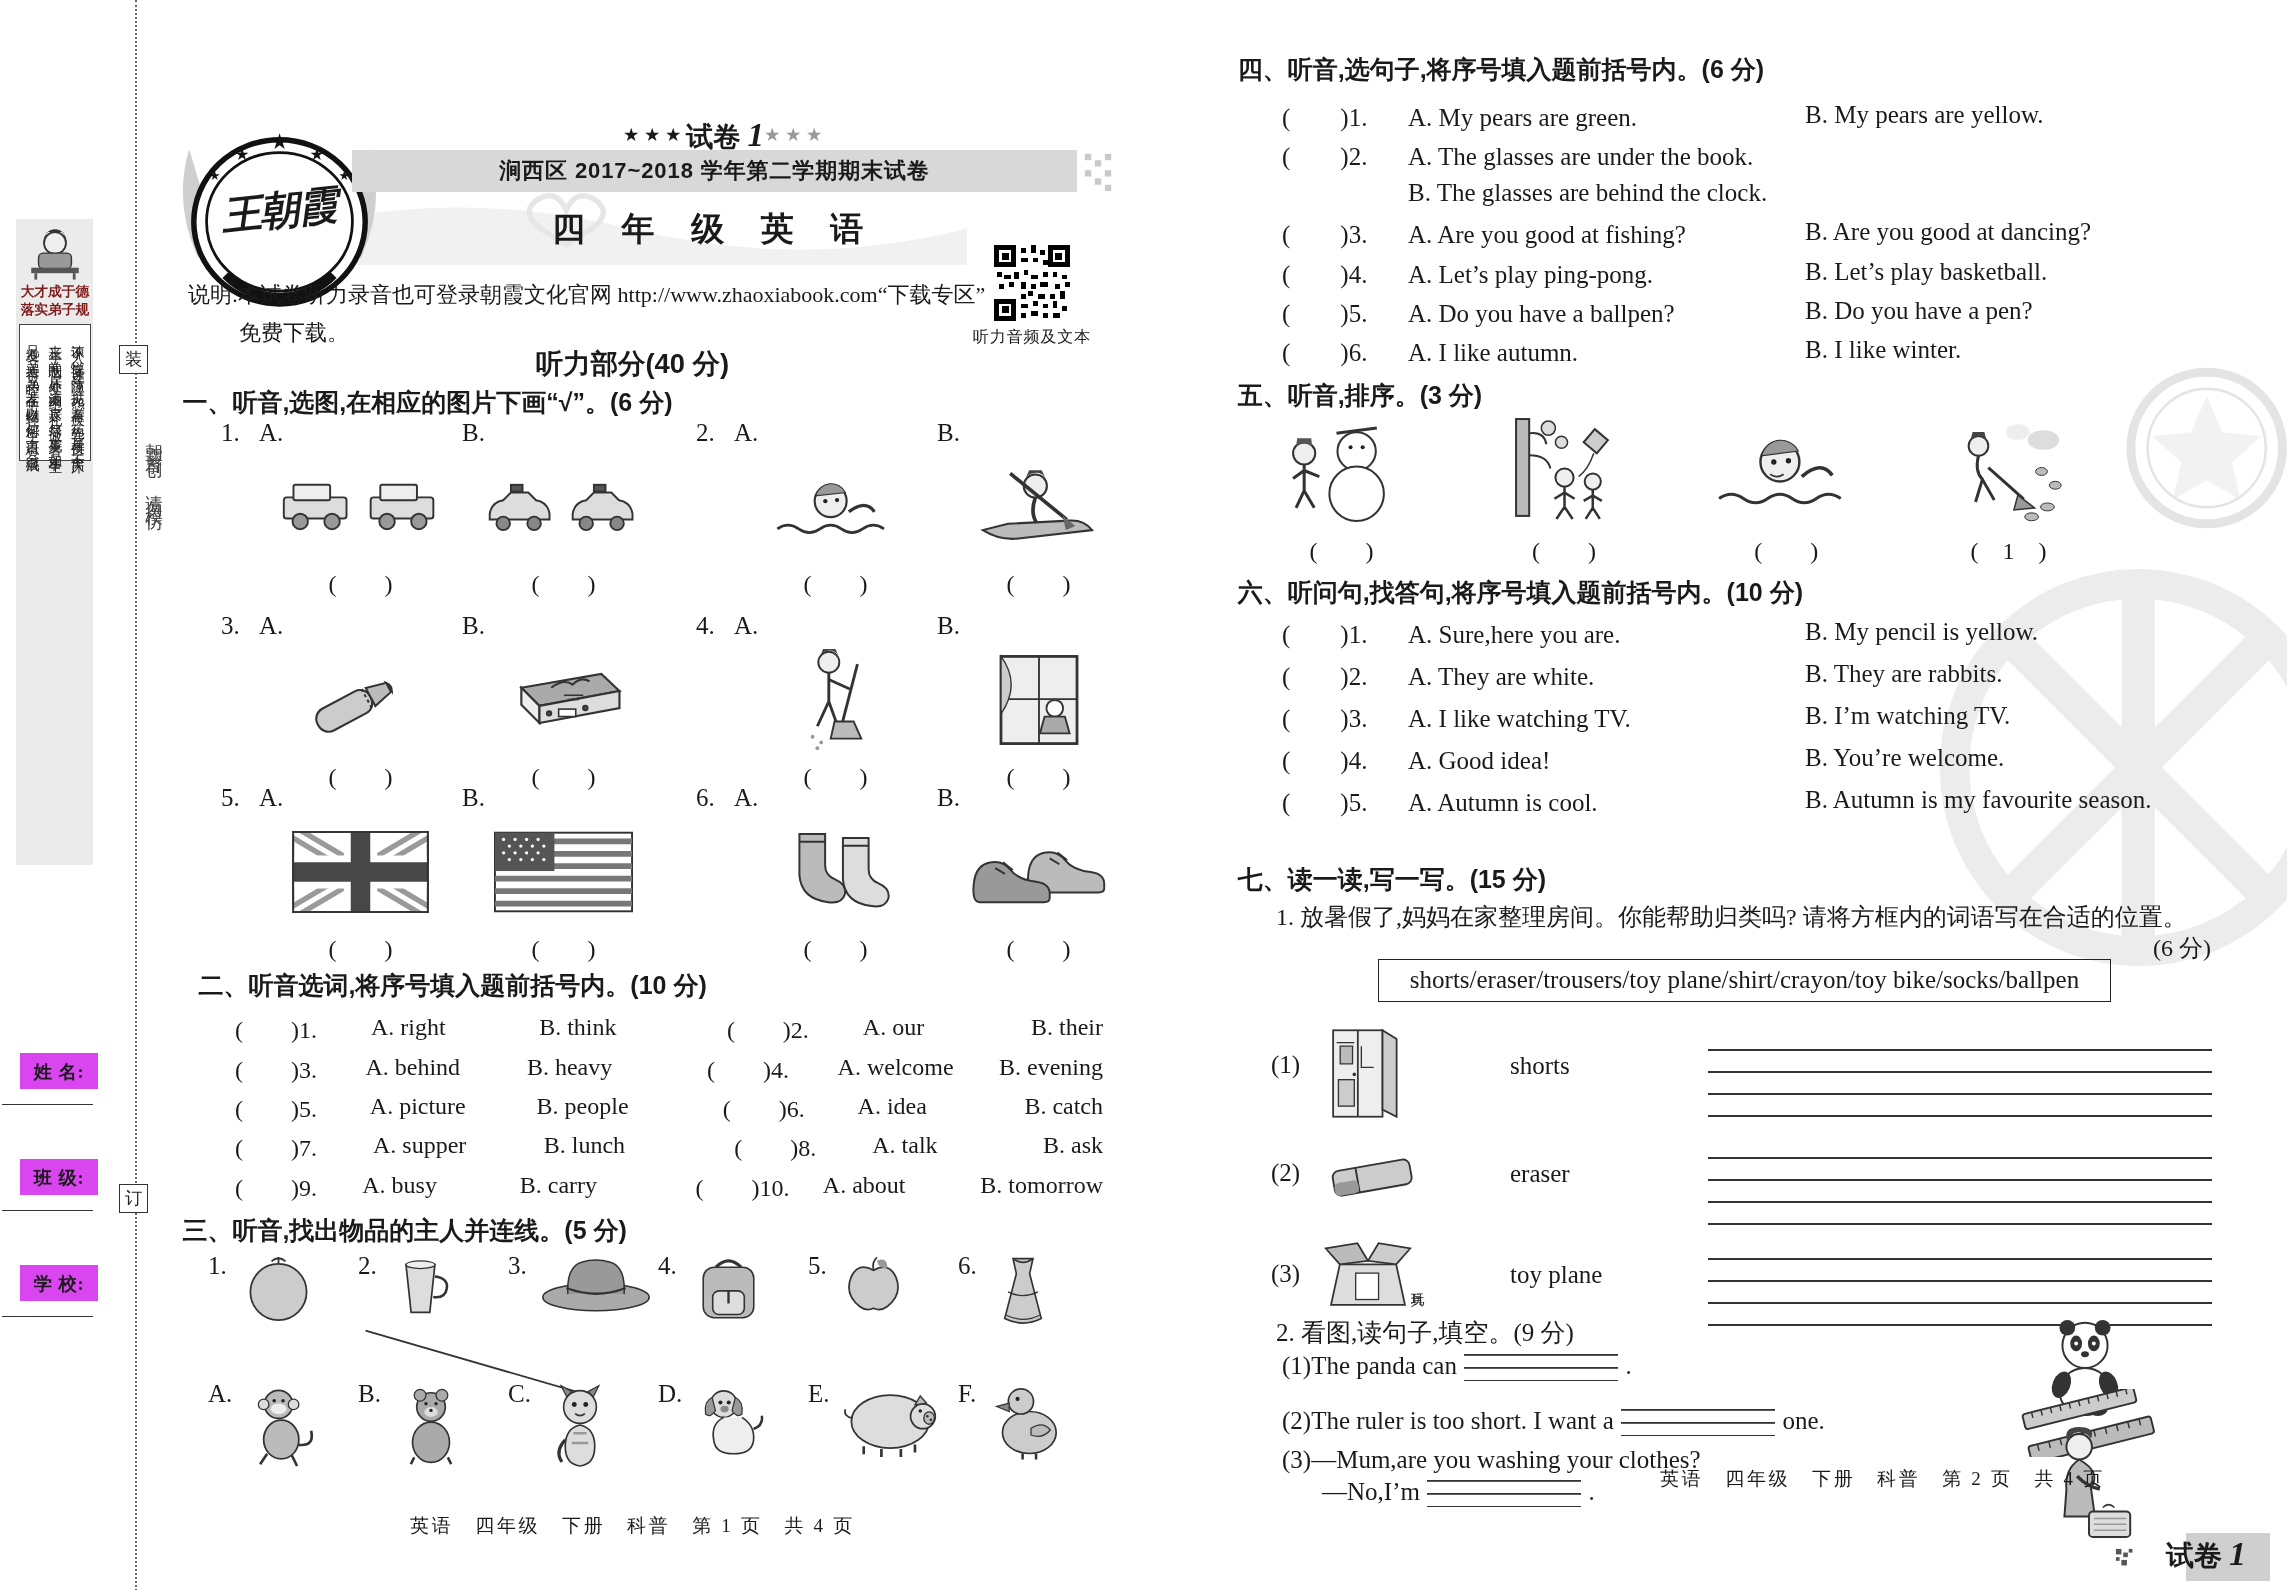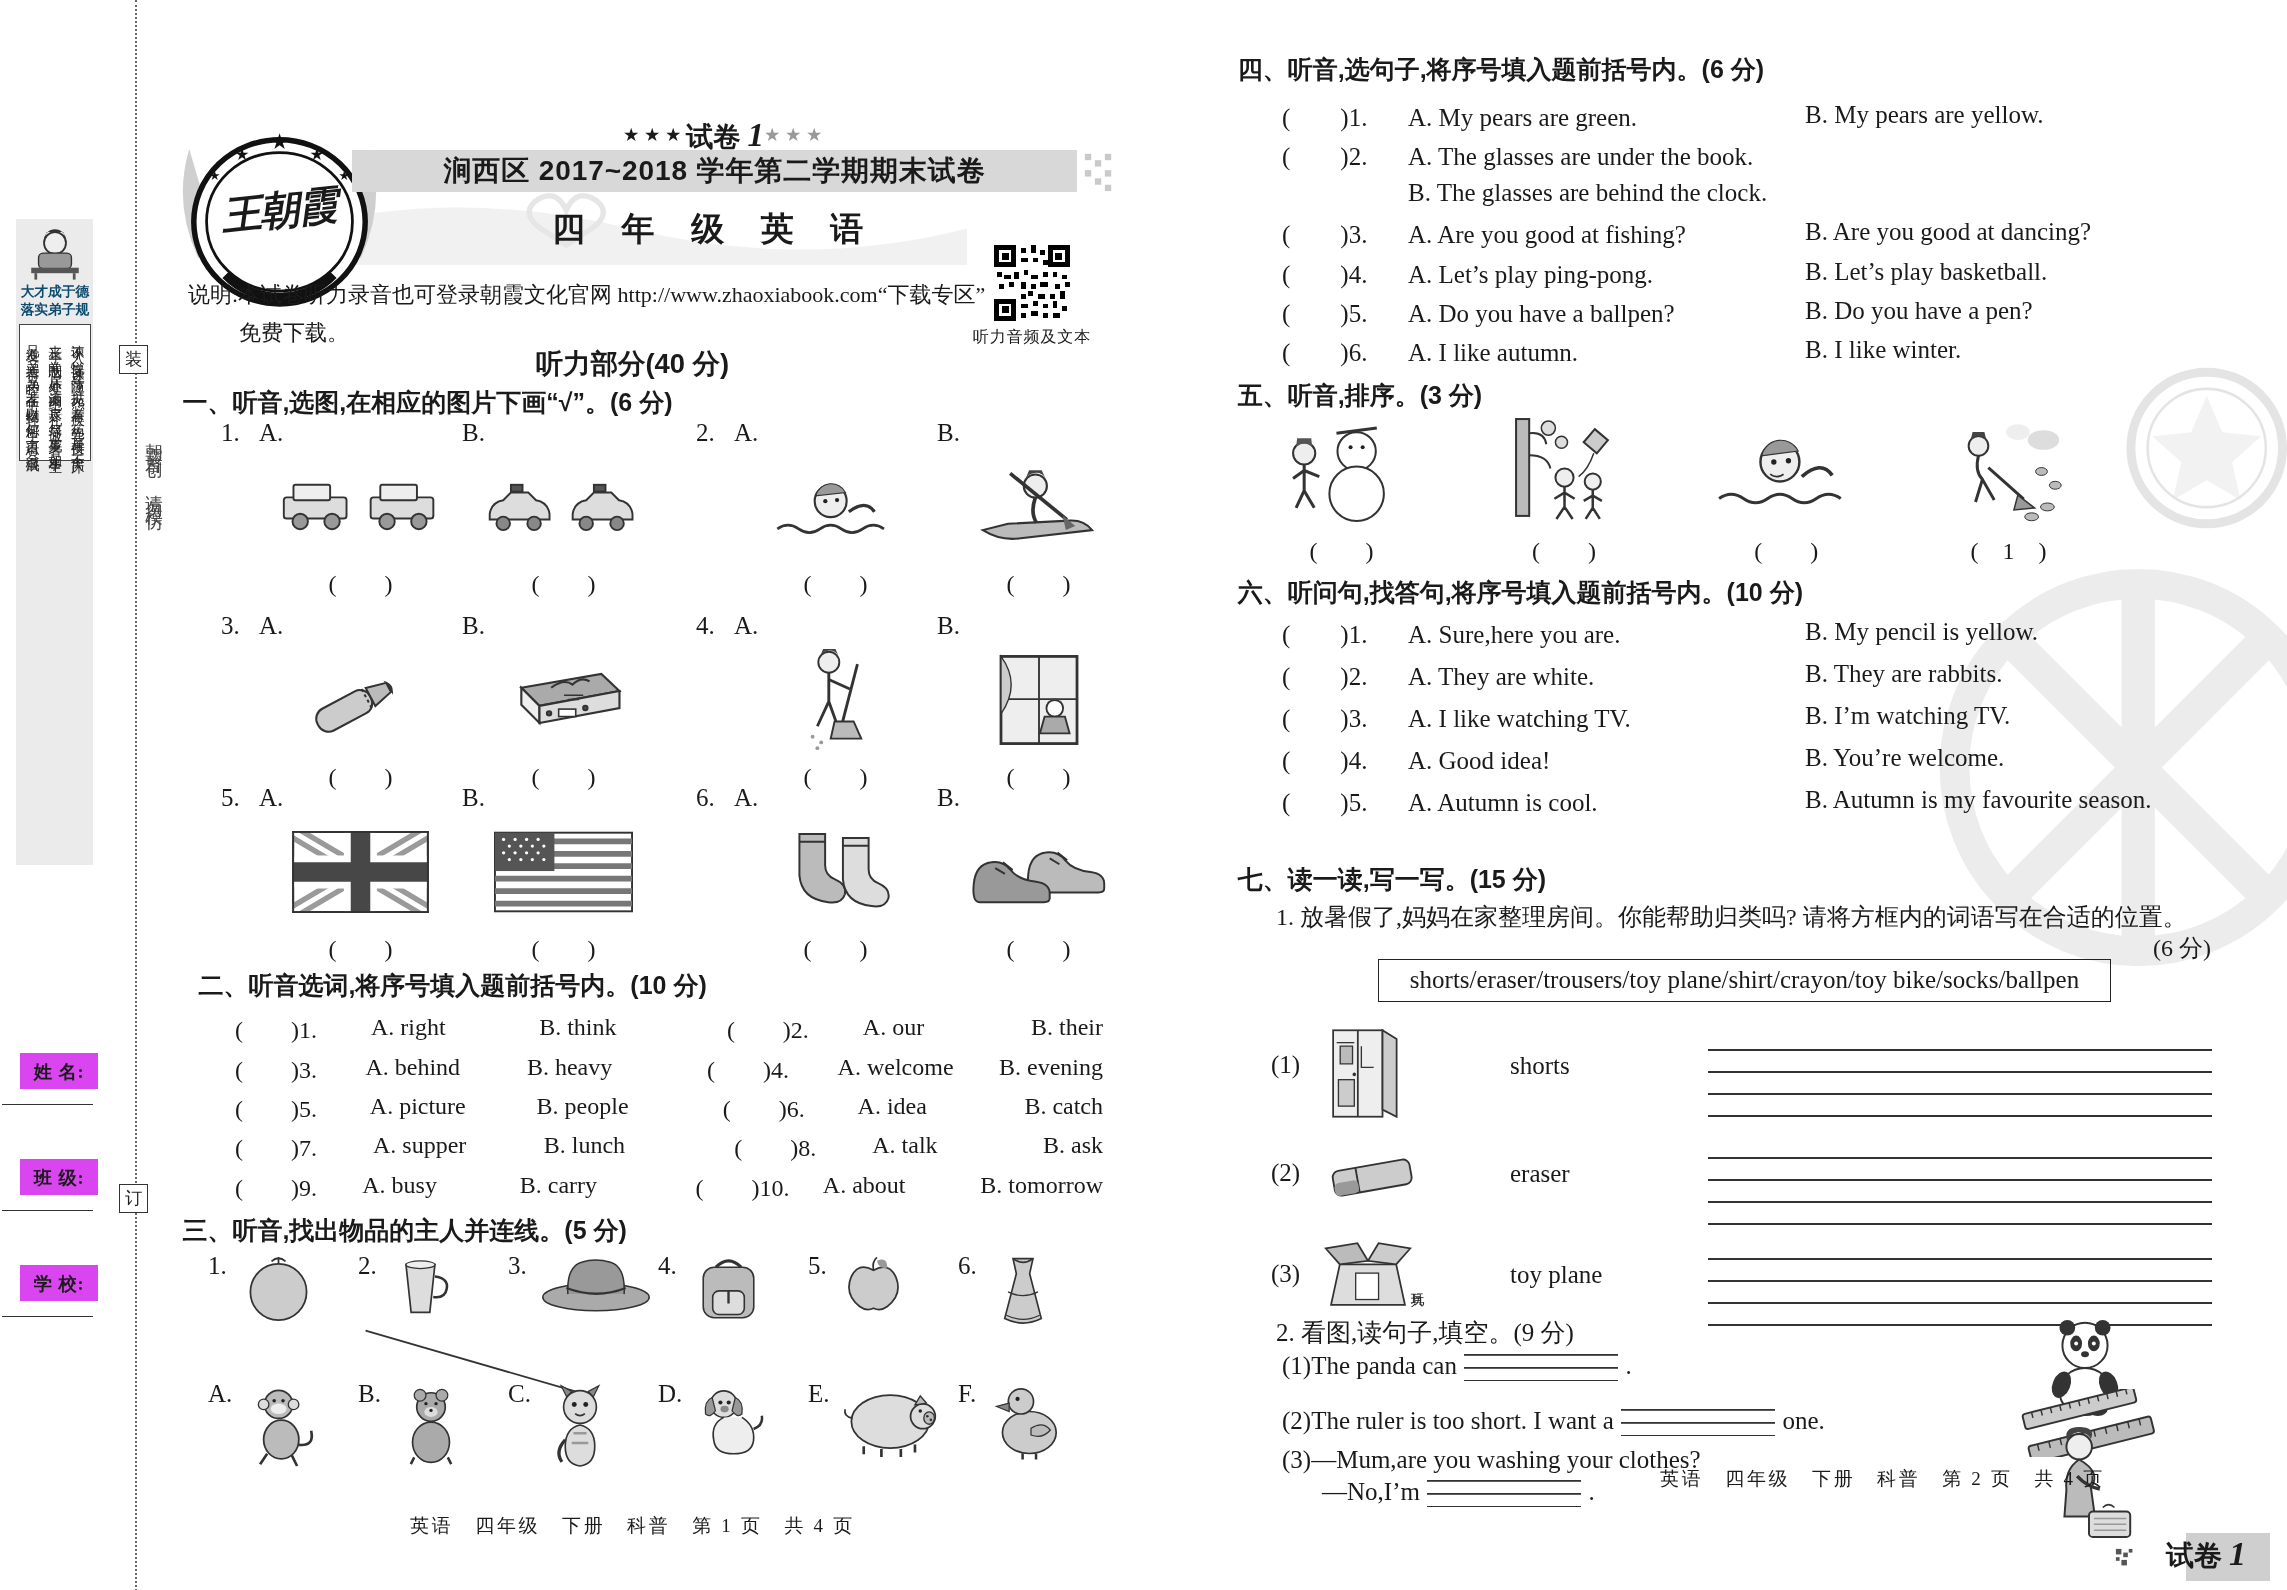--- a/index.html
+++ b/index.html
@@ -8,21 +8,21 @@
   .abs{position:absolute;}
   .sans{font-family:"Liberation Sans",sans-serif;}
   .b{font-weight:bold;}
   .ctr{text-align:center;}
   .vtx{writing-mode:vertical-rl;text-orientation:upright;}
   svg{display:block;}
 
   
   #side-panel{left:16.4px;top:219px;width:77px;height:640px;background:#ebebeb;padding:5.5px 0 0 0;}
   #side-panel .motto{font-size:13.7px;font-weight:bold;text-align:center;line-height:1.35;
-        font-family:"Liberation Sans",sans-serif;color:#0c4a6e;}
+        font-family:"Liberation Sans",sans-serif;color:#7f1d1d;}
   #dz-box{margin:4.6px 2.7px 0 2.7px;background:#fff;border:1.8px solid #444;display:flex;
         justify-content:space-around;padding:5.5px 0.9px;}
   .dzcol{display:flex;flex-direction:column;align-items:center;}
   .dzg{writing-mode:vertical-rl;text-orientation:upright;font-size:13.7px;line-height:1;
         letter-spacing:2.7px;margin:3.7px 0;color:#222;}
   .sfield{position:absolute;left:20px;width:71px;background:#d946ef;font-size:18.3px;font-weight:bold;
         padding:5.5px 3.7px;text-align:center;letter-spacing:0.9px;}
   .fline{position:absolute;left:1.8px;width:91px;border-bottom:1.8px solid #333;}
 
   
@@ -39,21 +39,21 @@
   #deco-ribbon{left:137px;top:128px;width:676px;height:82px;opacity:.55;}
   #logo{left:16.4px;top:57px;width:217px;height:206px;}
   #logo-text{position:absolute;left:48px;top:71px;width:119px;text-align:center;font-size:40px;
         font-weight:bold;font-style:italic;transform:rotate(-6deg);letter-spacing:-1.8px;}
   #star-title{left:468px;top:62px;font-size:27.4px;white-space:nowrap;}
   #star-title .st{font-size:18.3px;vertical-align:4.6px;letter-spacing:4.6px;}
   #star-title .st.right{color:#999;}
   #star-title .pl{font-weight:bold;}
   #star-title .pn{font-style:italic;font-weight:bold;font-size:33px;}
   #band{left:197px;top:95px;width:725px;height:42px;line-height:42px;background:#d8d8d8;
-        font-size:28px;letter-spacing:0.9px;}
+        font-size:22px;letter-spacing:0.9px;}
   #band-pixels{left:928px;top:97px;}
   #subject{left:197px;top:152px;width:725px;font-size:33px;letter-spacing:13.7px;}
   #note1{left:33px;top:225px;font-size:22px;white-space:nowrap;}
   #note2{left:84px;top:263px;font-size:22px;}
   #qr{left:837px;top:188px;width:80px;height:80px;}
   #qr-cap{left:815px;top:272px;width:124px;font-size:16px;text-align:center;letter-spacing:0.9px;}
   #lp-part{left:0;top:291px;width:955px;font-size:27.4px;}
 
   .sec-title{font-family:"Liberation Sans",sans-serif;font-weight:bold;font-size:25px;white-space:nowrap;}
   #s1-title{left:27.4px;top:331px;}

